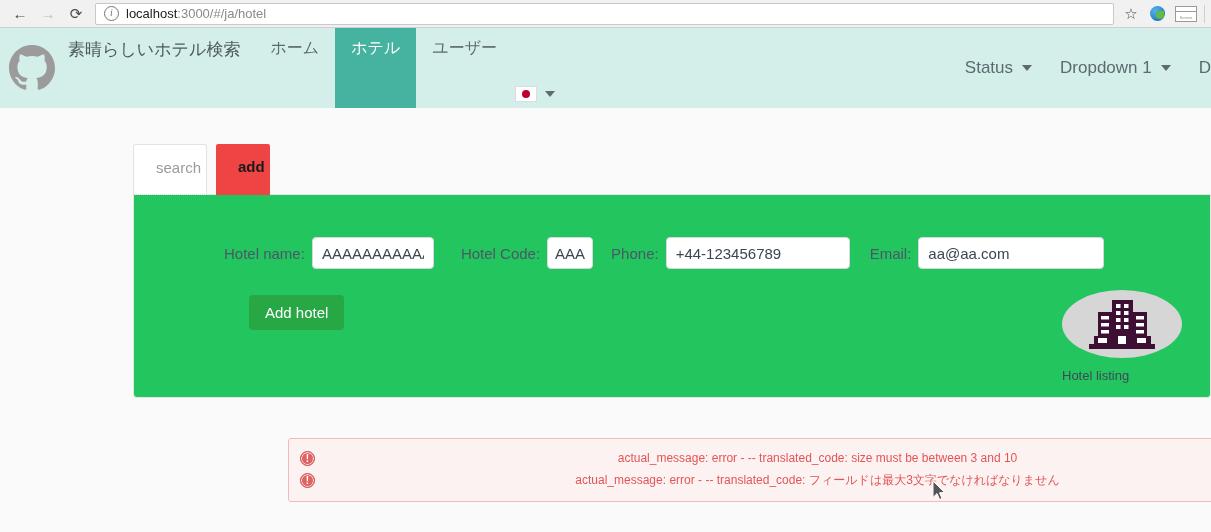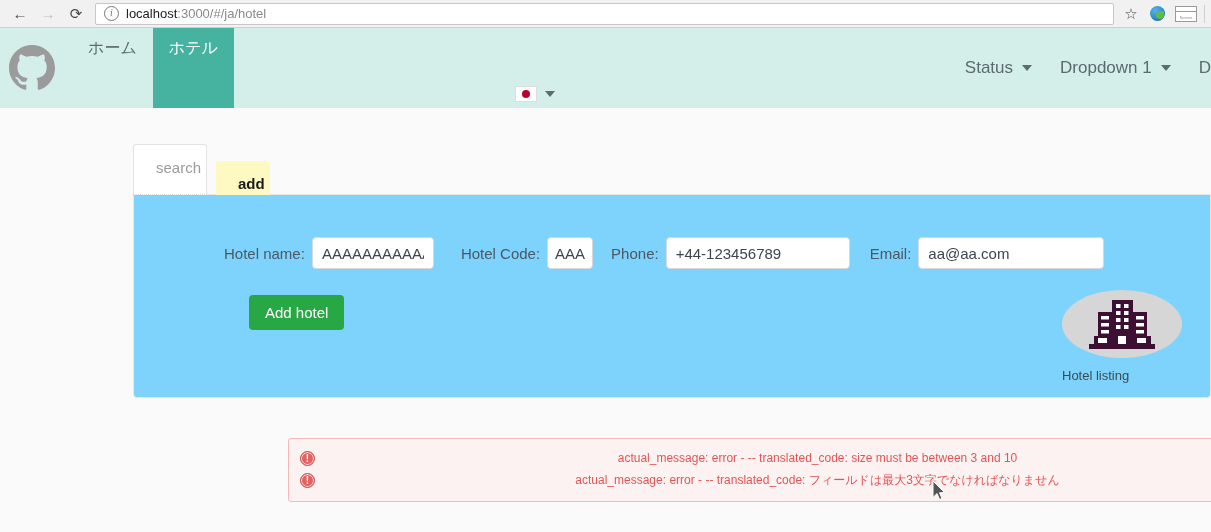--- a/index.html
+++ b/index.html
@@ -218,31 +218,31 @@
     background: #ffffff;
     border: 1px solid #e3e3e3;
     border-bottom: 1px dotted #d9d9d9;
     color: #9b9b9b;
     border-radius: 3px 3px 0 0;
     height: 51px;
     width: 74px;
     text-align: center;
   }
   .tab-add {
-    background: #fef9c3;
+    background: #ef4444;
     color: #1a1a1a;
     font-weight: bold;
-    height: 34px;
+    height: 51px;
     width: 54px;
     text-align: center;
     margin-left: 9px;
     border-radius: 2px 2px 0 0;
   }
   .card {
-    background: #7dd3fc;
+    background: #22c55e;
     border: 1px solid #e6e6e6;
     border-top: 1px solid #e6e6e6;
     border-radius: 0 0 4px 4px;
     margin-top: -1px;
     width: 1078px;
     height: 204px;
     position: relative;
     box-sizing: border-box;
   }
   .form-row {
@@ -379,24 +379,26 @@
     </div>
   <div class="chrome-divider"></div>
 </div>
 
 <div class="navbar">
   <div class="brand-logo">
     <svg width="46" height="46" viewBox="0 0 16 16" aria-hidden="true">
       <path fill="#9b9b9b" d="M8 0C3.58 0 0 3.58 0 8c0 3.54 2.29 6.53 5.47 7.59.4.07.55-.17.55-.38 0-.19-.01-.82-.01-1.49-2.01.37-2.53-.49-2.69-.94-.09-.23-.48-.94-.82-1.13-.28-.15-.68-.52-.01-.53.63-.01 1.08.58 1.23.82.72 1.21 1.87.87 2.33.66.07-.52.28-.87.51-1.07-1.78-.2-3.64-.89-3.64-3.95 0-.87.31-1.59.82-2.15-.08-.2-.36-1.02.08-2.12 0 0 .67-.21 2.2.82.64-.18 1.32-.27 2-.27s1.36.09 2 .27c1.53-1.04 2.2-.82 2.2-.82.44 1.1.16 1.92.08 2.12.51.56.82 1.27.82 2.15 0 3.07-1.87 3.75-3.65 3.95.29.25.54.73.54 1.48 0 1.07-.01 1.93-.01 2.2 0 .21.15.46.55.38A8.013 8.013 0 0 0 16 8c0-4.42-3.58-8-8-8z"></path>
     </svg>
   </div>
+  <div class="brand-title">素晴らしいホテル検索</div>
 
   <div class="nav-links">
     <div class="nav-link">ホーム</div>
     <div class="nav-link active">ホテル</div>
+    <div class="nav-link">ユーザー</div>
   </div>
 
   <div class="lang-select">
     <span class="flag"></span>
     <span class="caret"></span>
   </div>
 
   <div class="nav-right">
     <div class="nav-dd">
       <span>Status</span>

